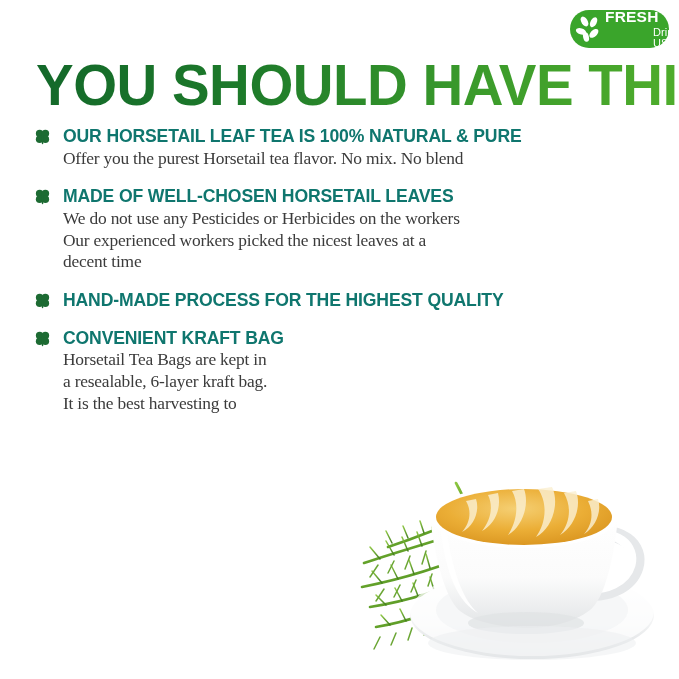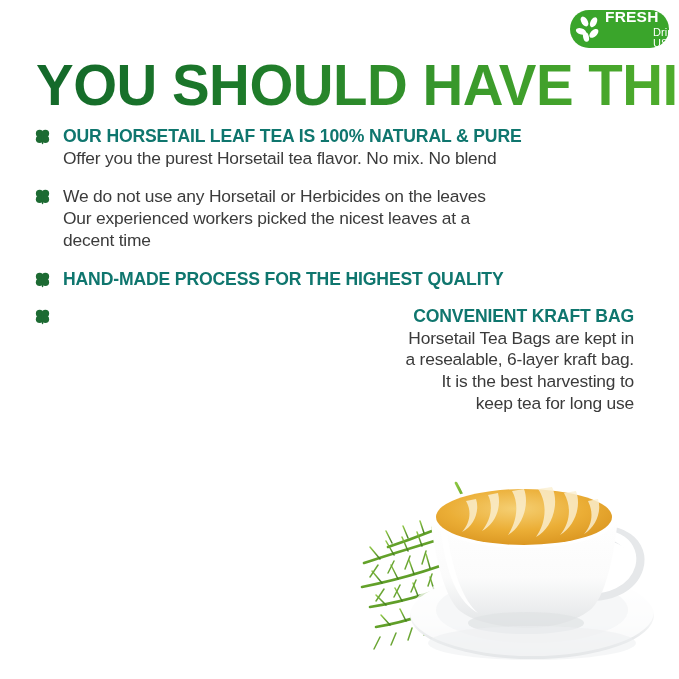--- a/index.html
+++ b/index.html
@@ -85,21 +85,21 @@
     position: absolute;
     left: 34px;
     top: 126px;
     width: 600px;
   }
   .feature {
     position: relative;
     padding-left: 29px;
     margin-bottom: 17px;
   }
-  .feature:last-child { margin-bottom: 0; text-align: right; }
+  .feature:last-child { margin-bottom: 0; }
 
   .clover {
     position: absolute;
     left: 0;
     top: 2px;
     width: 17px;
     height: 17px;
     display: block;
   }
   .feat-title {
@@ -113,20 +113,21 @@
   .feat-body {
     margin-top: 1px;
   }
   .feat-line {
     font-size: 17.4px;
     font-weight: 300;
     color: #3b3b3b;
     letter-spacing: -0.2px;
     line-height: 1.25;
     white-space: nowrap;
+    font-family: Liberation Serif, serif;
   }
 
   
   .photo {
     position: absolute;
     left: 360px;
     top: 455px;
     width: 319px;
     height: 224px;
   }
@@ -176,22 +177,23 @@
     <div class="feature">
       <svg class="clover" viewBox="0 0 20 20">
         <g fill="#1d6b33">
           <circle cx="6.6" cy="6.6" r="4.4"></circle>
           <circle cx="13.4" cy="6.6" r="4.4"></circle>
           <circle cx="6.6" cy="13.2" r="4.4"></circle>
           <circle cx="13.4" cy="13.2" r="4.4"></circle>
           <rect x="9.2" y="9.0" width="1.7" height="10" rx="0.8"></rect>
         </g>
       </svg>
+      <div class="feat-title">MADE OF WELL-CHOSEN HORSETAIL LEAVES</div>
       <div class="feat-body">
-        <div class="feat-line">We do not use any Horsetail or Herbicides on the leaves</div>
+        <div class="feat-line">We do not use any Pesticides or Herbicides on the workers</div>
         <div class="feat-line">Our experienced workers picked the nicest leaves at a</div>
         <div class="feat-line">decent time</div>
       </div>
     </div>
 
     <div class="feature">
       <svg class="clover" viewBox="0 0 20 20">
         <g fill="#1d6b33">
           <circle cx="6.6" cy="6.6" r="4.4"></circle>
           <circle cx="13.4" cy="6.6" r="4.4"></circle>
@@ -212,21 +214,20 @@
           <circle cx="6.6" cy="13.2" r="4.4"></circle>
           <circle cx="13.4" cy="13.2" r="4.4"></circle>
           <rect x="9.2" y="9.0" width="1.7" height="10" rx="0.8"></rect>
         </g>
       </svg>
       <div class="feat-title">CONVENIENT KRAFT BAG</div>
       <div class="feat-body">
         <div class="feat-line">Horsetail Tea Bags are kept in</div>
         <div class="feat-line">a resealable, 6-layer kraft bag.</div>
         <div class="feat-line">It is the best harvesting to</div>
-        <div class="feat-line">keep tea for long use</div>
       </div>
     </div>
 
   </div>
 
   <div class="photo">
     <svg viewBox="0 0 319 224">
       <defs>
         <radialGradient id="teaG" cx="45%" cy="35%" r="70%">
           <stop offset="0%" stop-color="#f5cf73"></stop>

